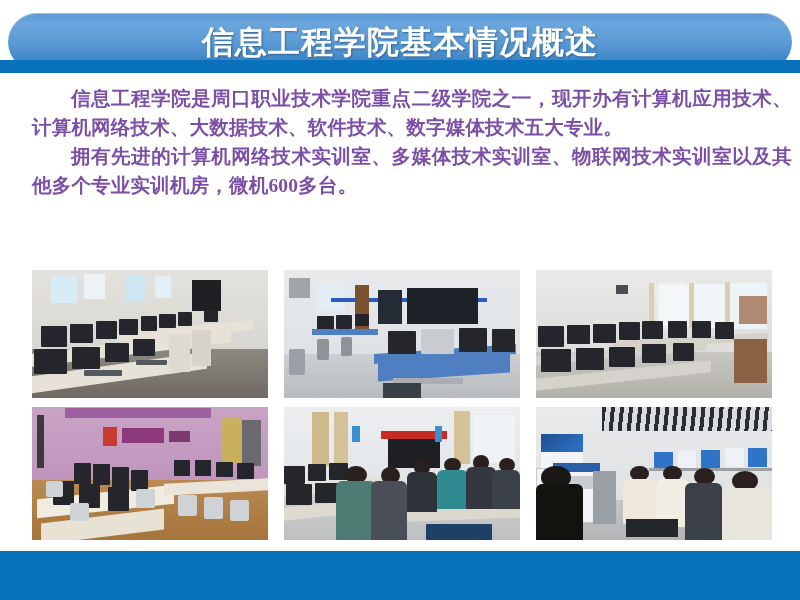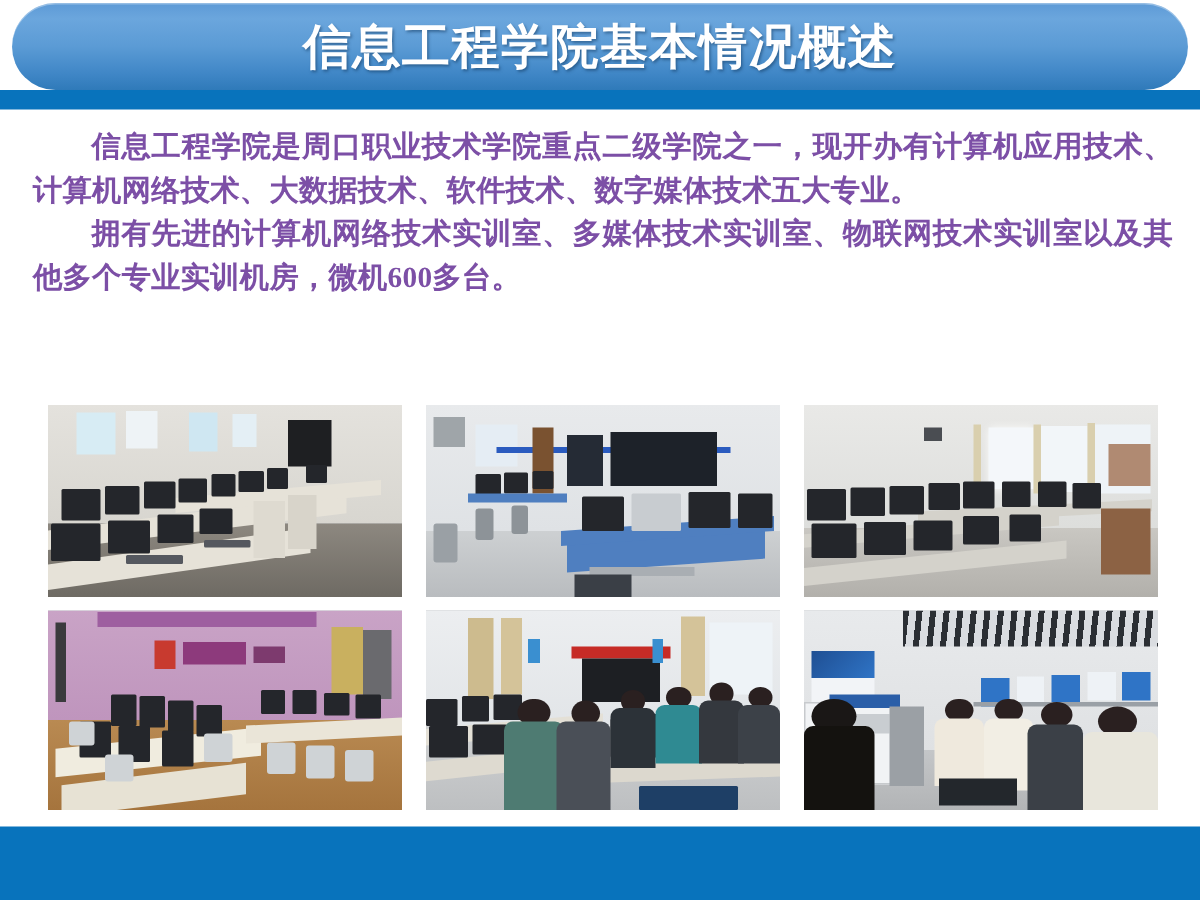--- a/index.html
+++ b/index.html
@@ -21,21 +21,21 @@
     left: 0; top: 0;
     width: 800px;
     height: 600px;
     background: #ffffff;
   }
 
   
   .title-banner {
     position: absolute;
     left: 8px;
-    top: 2px;
+    top: 13px;
     width: 784px;
     height: 58px;
     border-radius: 29px;
     background: linear-gradient(to bottom,
         #5d9ad6 0%,
         #6ba6dd 18%,
         #5b9bd5 50%,
         #3f86c6 82%,
         #2f7ab9 100%);
     box-shadow: inset 0 1px 0 rgba(255,255,255,0.35);
@@ -61,21 +61,21 @@
     left: 0;
     top: 60px;
     width: 800px;
     height: 13px;
     background: #0873bc;
   }
 
   
   .body-text {
     position: absolute;
-    left: 22px;
+    left: 32px;
     top: 84px;
     width: 760px;
     color: #7c4fa6;
     font-family: "Liberation Serif", "DejaVu Serif", serif;
     font-size: 19.5px;
     line-height: 29px;
     font-weight: bold;
     text-align: justify;
     text-justify: inter-character;
   }

